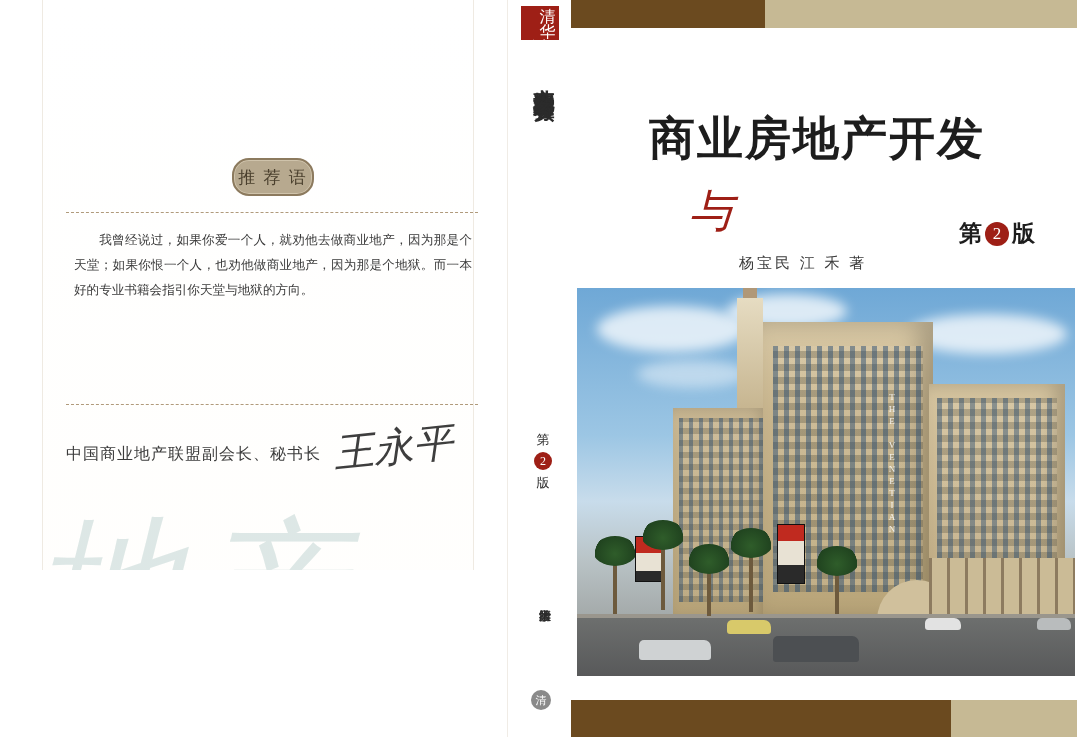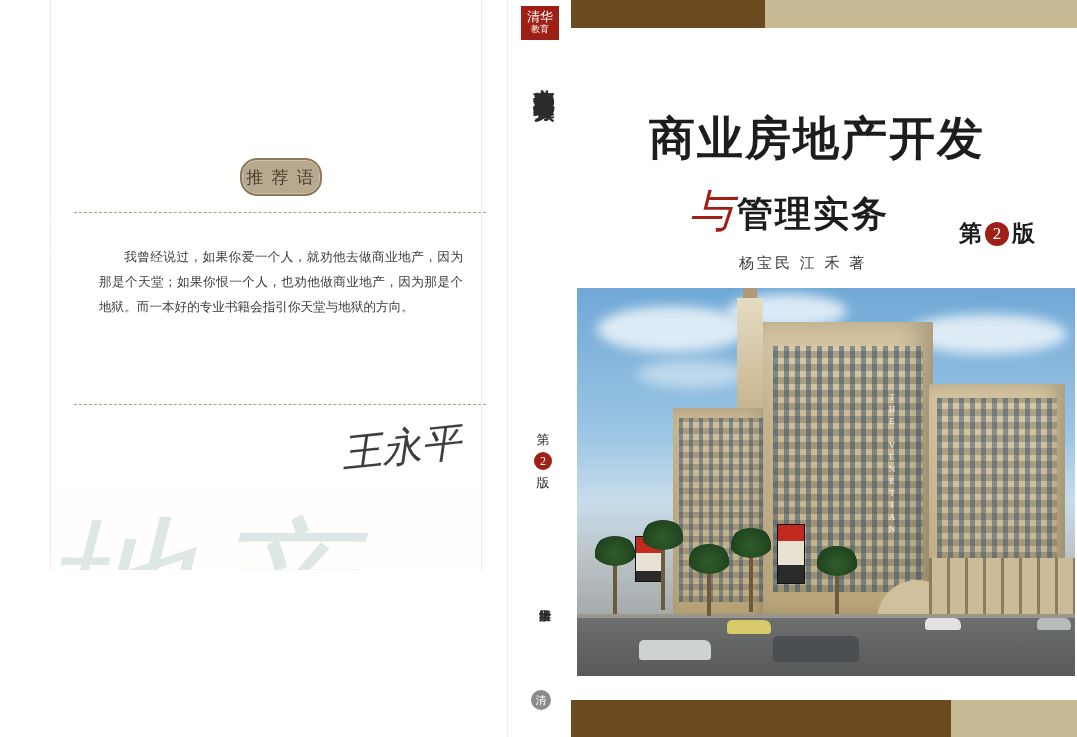--- a/index.html
+++ b/index.html
@@ -14,21 +14,21 @@
     position: relative;
     width: 1077px;
     height: 737px;
     overflow: hidden;
     background: #ffffff;
   }
 
   
   .back-cover {
     position: absolute;
-    left: 12px;
+    left: 4px;
     top: 0;
     width: 507px;
     height: 570px;
     background: #ffffff;
     overflow: hidden;
   }
   .back-inner-frame {
     position: absolute;
     left: 38px;
     top: 0px;
@@ -69,21 +69,21 @@
     position: absolute;
     left: 70px;
     top: 228px;
     width: 398px;
     color: #3a3a3a;
     font-size: 12.6px;
     line-height: 25px;
     text-align: justify;
   }
   .blurb p {
-    margin: 17px;
+    margin: 0;
     text-indent: 2em;
   }
   .endorser {
     position: absolute;
     left: 62px;
     top: 444px;
     font-size: 16px;
     color: #3b3b3b;
     letter-spacing: 1px;
   }
@@ -131,21 +131,21 @@
     width: 38px;
     height: 34px;
     background: #9e1f16;
     color: #ffffff;
     font-size: 9px;
     line-height: 11px;
     text-align: center;
     padding-top: 3px;
     box-sizing: border-box;
   }
-  .spine-logo .glyph { font-size: 13px; display:block; line-height: 15px;}
+  .spine-logo .glyph { font-size: 16px; display:block; line-height: 15px; padding-left: 15px;}
   .spine-title {
     position: absolute;
     left: 20px;
     top: 72px;
     width: 28px;
     font-size: 21px;
     line-height: 25px;
     color: #2b2b2b;
     letter-spacing: 1px;
     writing-mode: vertical-rl;
@@ -470,20 +470,21 @@
     <div class="badge-tuijianyu">推 荐 语</div>
 
     <div class="dash-rule top"></div>
 
     <div class="blurb">
       <p>我曾经说过，如果你爱一个人，就劝他去做商业地产，因为那是个天堂；如果你恨一个人，也劝他做商业地产，因为那是个地狱。而一本好的专业书籍会指引你天堂与地狱的方向。</p>
     </div>
 
     <div class="dash-rule bottom"></div>
 
+    <div class="endorser">中国商业地产联盟副会长、秘书长</div>
     <div class="signature">王永平</div>
 
     <div class="watermark">地产</div>
   </div>
 
   <div class="spine">
     <div class="spine-logo">
       <span class="glyph">清华</span>
       <span>教育</span>
     </div>
@@ -499,21 +500,20 @@
 
   <div class="front-cover">
     <div class="top-band">
       <div class="tan"></div>
     </div>
 
     <div class="front-title">商业房地产开发</div>
 
     <div class="front-subtitle-wrap">
       <span class="front-sub-yu">与</span>
-      <span class="front-sub">管理实务</span>
     </div>
 
     <div class="front-edition">
       <span>第</span>
       <span class="num">2</span>
       <span>版</span>
     </div>
 
     <div class="authors">杨宝民    江 禾    著</div>
 

